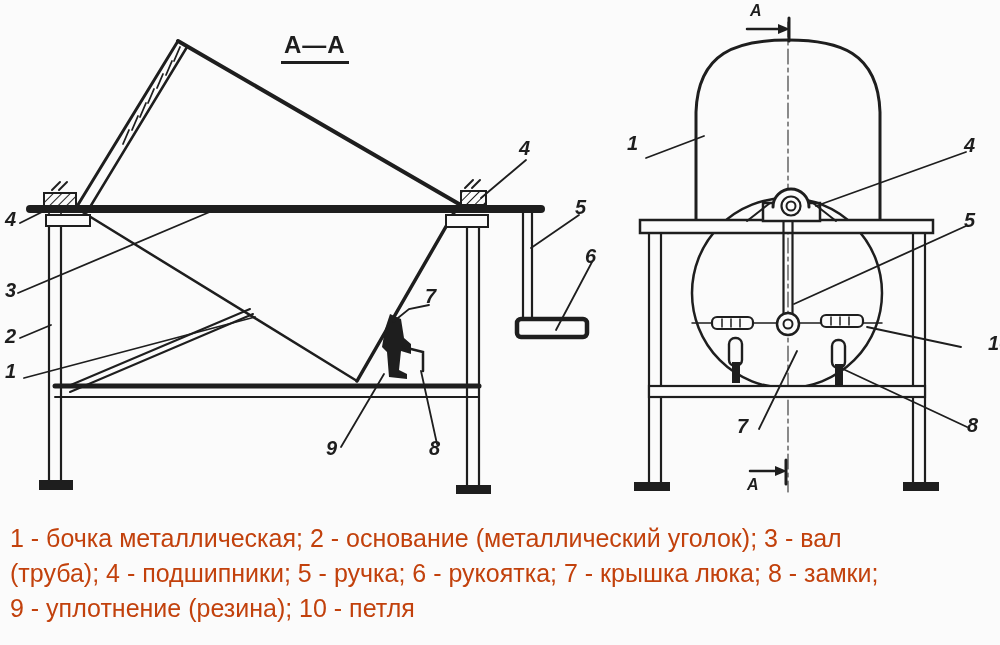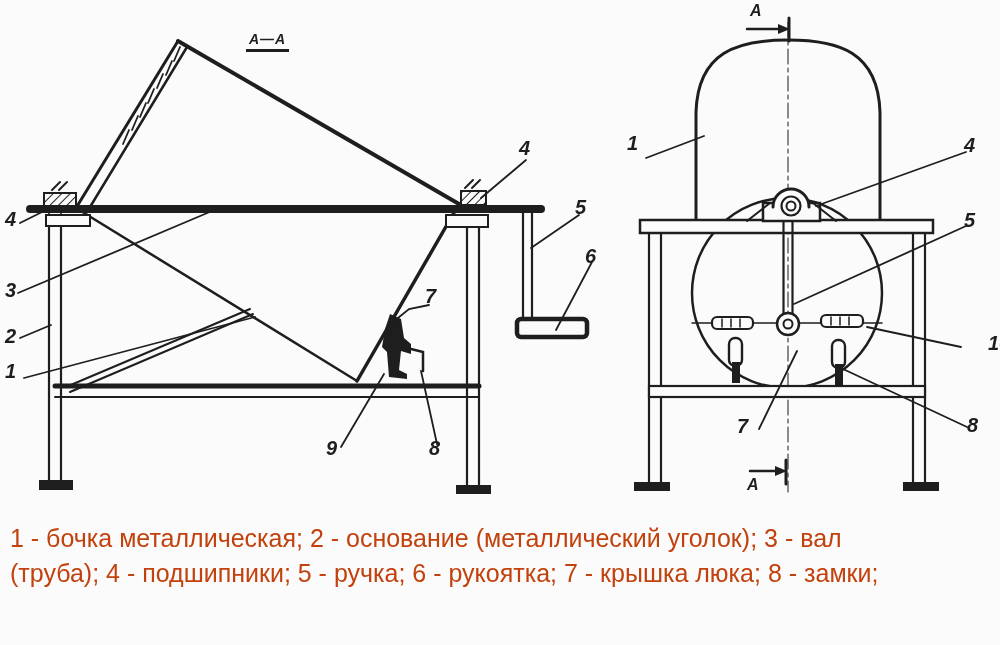--- a/index.html
+++ b/index.html
@@ -13,22 +13,22 @@
   .bgfill { fill:var(--bg); }
   .callout {
     position:absolute; font-size:20px; font-weight:bold; font-style:italic;
     line-height:1; letter-spacing:0; color:var(--ink); user-select:none;
   }
   .section-letter {
     position:absolute; font-size:16px; font-weight:bold; font-style:italic;
     line-height:1; color:var(--ink);
   }
   .section-title {
-    position:absolute; left:246px; top:31px; font-size:14px; font-weight:bold;
-    font-style:italic; letter-spacing:1px; padding:0 3px 2px 3px;
+    position:absolute; left:281px; top:31px; font-size:24px; font-weight:bold;
+    letter-spacing:1px; padding:0 3px 2px 3px;
     border-bottom:3px solid var(--ink); color:var(--ink);
   }
   .legend {
     position:absolute; left:10px; top:521px; width:980px;
     font-size:25px; line-height:35px; color:#c2410c;
   }
 </style>
 </head>
 <body>
 
@@ -209,15 +209,16 @@
   <div class="callout" style="left:627px; top:133px;">1</div>
   <div class="callout" style="left:964px; top:135px;">4</div>
   <div class="callout" style="left:964px; top:210px;">5</div>
   <div class="callout" style="left:988px; top:333px;text-align:center;">10</div>
   <div class="callout" style="left:967px; top:415px;">8</div>
   <div class="callout" style="left:737px; top:416px;">7</div>
 
   <div class="legend">
     <div>1 - бочка металлическая; 2 - основание (металлический уголок); 3 - вал</div>
     <div>(труба); 4 - подшипники; 5 - ручка; 6 - рукоятка; 7 - крышка люка; 8 - замки;</div>
+    <div>9 - уплотнение (резина); 10 - петля</div>
   </div>
 
 </div>
 
 </body></html>

